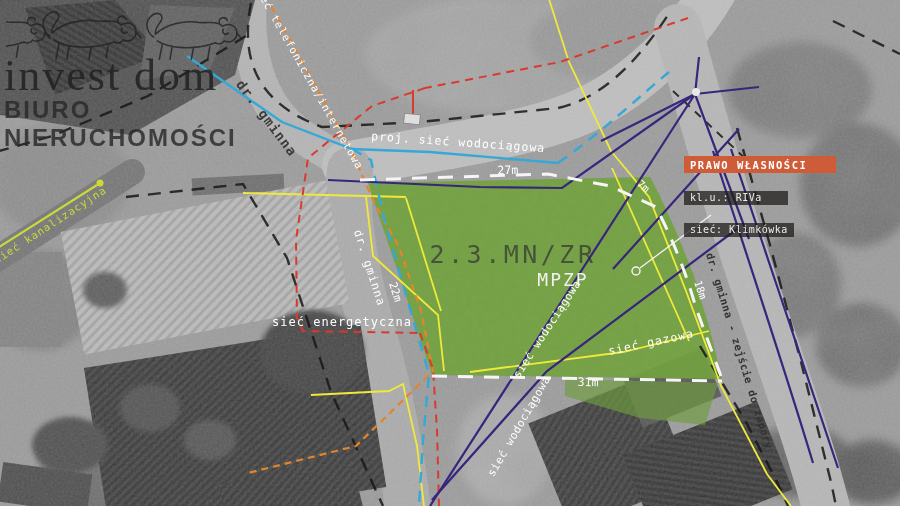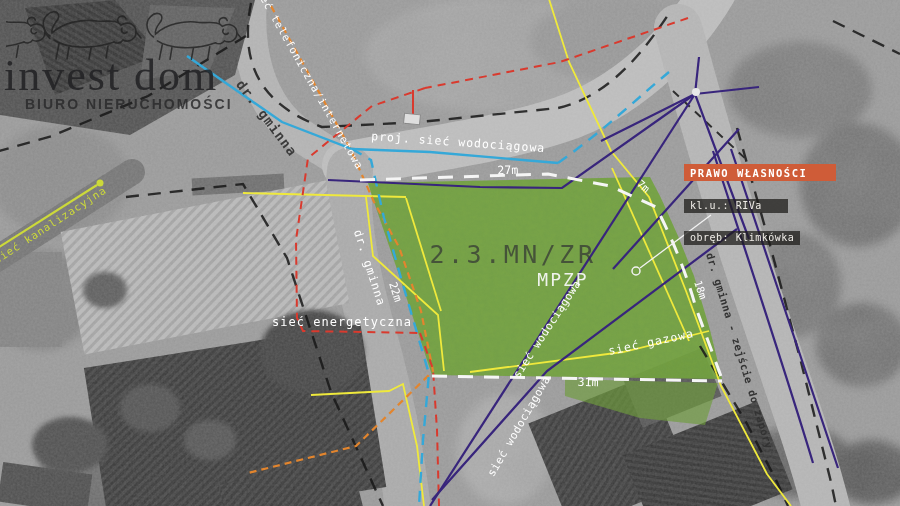--- a/index.html
+++ b/index.html
@@ -11,25 +11,25 @@
   
   #logo{position:absolute;left:4px;top:2px;width:260px;color:rgba(36,36,38,.88);pointer-events:none;}
   #logo .lions{display:block;margin-left:2px;}
   #logo .title{
     font-family:"Liberation Serif","DejaVu Serif",serif;
     font-size:44px;line-height:40px;letter-spacing:2px;font-weight:400;
     color:rgba(34,34,36,.88);margin-top:-6px;
   }
   #logo .subtitle{
     font-family:"Liberation Sans","DejaVu Sans",sans-serif;
-    font-size:14px;letter-spacing:2px;font-weight:700;
-    color:rgba(40,40,42,.82);margin-top:0px;margin-left:21px;
+    font-size:24px;letter-spacing:2px;font-weight:700;
+    color:rgba(40,40,42,.82);margin-top:0px;
   }
   
-  #ownbox{position:absolute;left:684px;top:164px;width:175px;font-size:10px;line-height:12px;}
+  #ownbox{position:absolute;left:684px;top:156px;width:175px;font-size:10px;line-height:12px;}
   #ownbox .hdr{
     display:inline-block;width:152px;padding:3px 6px 2px 6px;box-sizing:border-box;
     color:#fff;font-weight:700;font-size:10.5px;letter-spacing:1.5px;white-space:nowrap;
   }
   #ownbox .row{margin-top:18px;white-space:nowrap;}
   #ownbox .cell{
     display:inline-block;background:rgba(30,28,26,.74);color:#f0ede8;
     padding:1px 6px 1px 6px;letter-spacing:.5px;vertical-align:top;
   }
   #ownbox .gap{display:inline-block;width:2px;}
@@ -254,17 +254,17 @@
   <div class="title">invest dom</div>
   <div class="subtitle">BIURO NIERUCHOMOŚCI</div>
 </div>
 
 <div id="ownbox">
   <div class="hdr" style="background: rgb(207, 92, 56);">PRAWO WŁASNOŚCI</div>
   <div class="row">
     <span class="cell" style="width:104px;box-sizing:border-box;">kl.u.: RIVa</span>
   </div>
   <div class="row">
-    <span class="cell">obręb: Klimkówka</span>
+    <span class="cell">sieć: Klimkówka</span>
   </div>
 </div>
 
 </div>
 
 </body></html>

